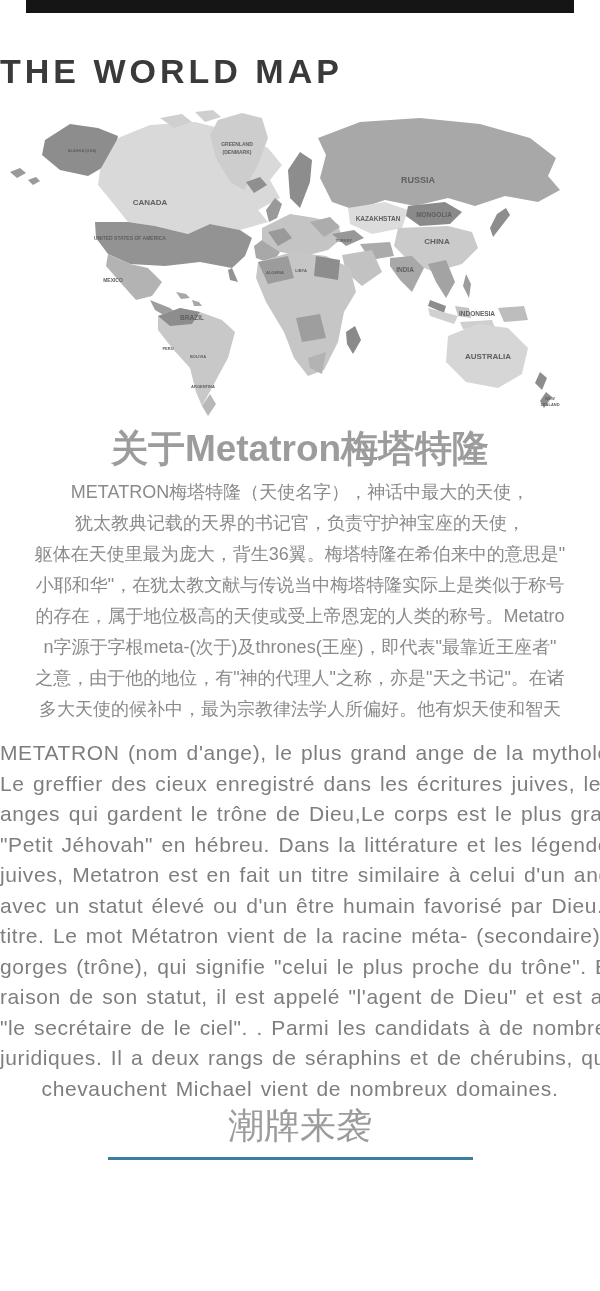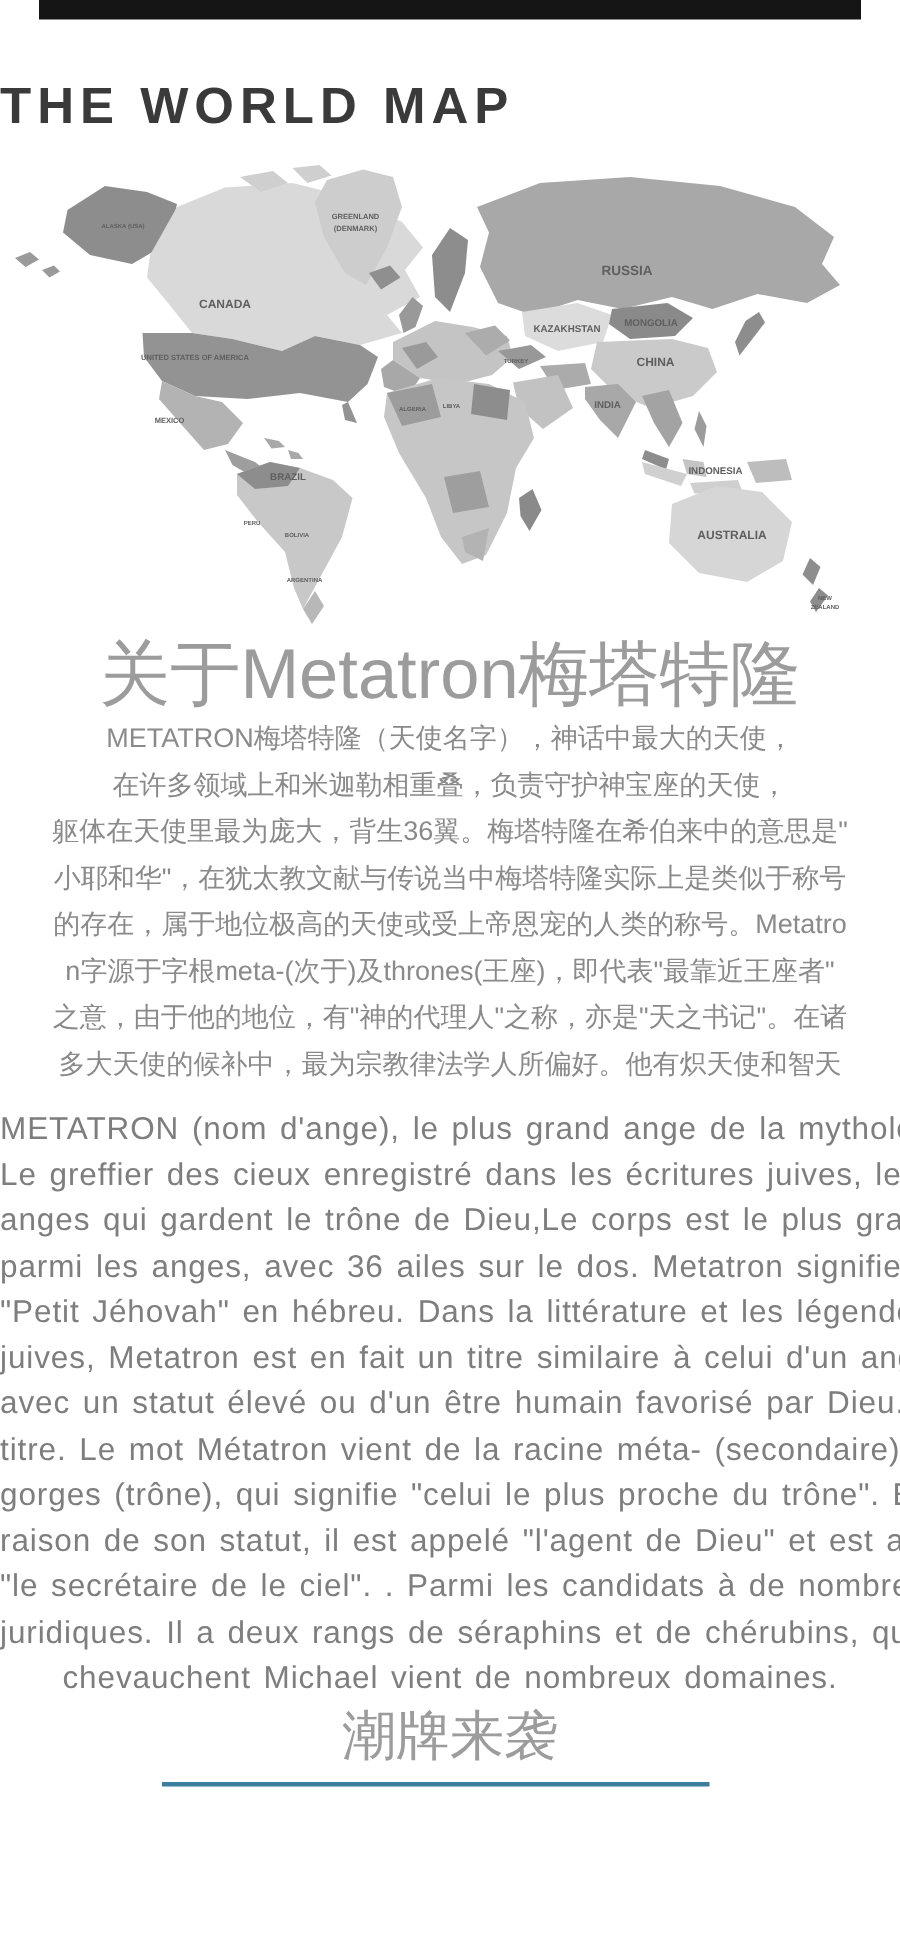--- a/index.html
+++ b/index.html
@@ -18,21 +18,21 @@
   .map-wrap{margin-top:18px;width:600px;height:308px;position:relative;}
   .map-wrap svg{display:block;}
   .map-label{fill:#5f5f5f;font-family:"Liberation Sans",sans-serif;font-weight:700;text-anchor:middle;}
   .lbl-xl{font-size:9px;}
   .lbl-lg{font-size:8px;}
   .lbl-md{font-size:6.5px;}
   .lbl-sm{font-size:5px;}
   .lbl-xs{font-size:4px;}
   .cn-heading{
     margin-top:8px;text-align:center;
-    font-size:47px;line-height:46px;font-weight:400;color:#9c9c9c;
+    font-size:37px;line-height:46px;font-weight:700;color:#9c9c9c;
   }
   .cn-paragraph{margin-top:5px;}
   .cn-paragraph .line{
     text-align:center;font-size:18px;line-height:31px;
     font-weight:300;color:#8a8a8a;white-space:nowrap;
   }
   .fr-paragraph{margin-top:13px;}
   .fr-paragraph .line{
     text-align:center;font-size:21px;line-height:30.5px;
     font-weight:300;color:#7e7e7e;letter-spacing:0.6px;word-spacing:2px;white-space:nowrap;
@@ -130,34 +130,33 @@
     <text class="map-label lbl-xs" x="82" y="42">ALASKA (USA)</text>
     <text class="map-label lbl-xs" x="550" y="290">NEW</text>
     <text class="map-label lbl-xs" x="550" y="296">ZEALAND</text>
   </svg>
 </div>
 
 <div class="cn-heading">关于Metatron梅塔特隆</div>
 
 <div class="cn-paragraph">
   <div class="line">METATRON梅塔特隆（天使名字），神话中最大的天使，</div>
-  <div class="line">在许多领域上和米迦勒相重叠，负责守护神宝座的天使，</div>
+  <div class="line">犹太教典记载的天界的书记官，负责守护神宝座的天使，</div>
   <div class="line">躯体在天使里最为庞大，背生36翼。梅塔特隆在希伯来中的意思是"</div>
   <div class="line">小耶和华"，在犹太教文献与传说当中梅塔特隆实际上是类似于称号</div>
   <div class="line">的存在，属于地位极高的天使或受上帝恩宠的人类的称号。Metatro</div>
   <div class="line">n字源于字根meta-(次于)及thrones(王座)，即代表"最靠近王座者"</div>
   <div class="line">之意，由于他的地位，有"神的代理人"之称，亦是"天之书记"。在诸</div>
   <div class="line">多大天使的候补中，最为宗教律法学人所偏好。他有炽天使和智天</div>
 </div>
 
 <div class="fr-paragraph">
   <div class="line">METATRON (nom d'ange), le plus grand ange de la mythologie,</div>
   <div class="line">Le greffier des cieux enregistré dans les écritures juives, les</div>
   <div class="line">anges qui gardent le trône de Dieu,Le corps est le plus grand</div>
-  <div class="line">parmi les anges, avec 36 ailes sur le dos. Metatron signifie</div>
   <div class="line">"Petit Jéhovah" en hébreu. Dans la littérature et les légendes</div>
   <div class="line">juives, Metatron est en fait un titre similaire à celui d'un ange</div>
   <div class="line">avec un statut élevé ou d'un être humain favorisé par Dieu.</div>
   <div class="line">titre. Le mot Métatron vient de la racine méta- (secondaire) et</div>
   <div class="line">gorges (trône), qui signifie "celui le plus proche du trône". En</div>
   <div class="line">raison de son statut, il est appelé "l'agent de Dieu" et est aussi</div>
   <div class="line">"le secrétaire de le ciel". . Parmi les candidats à de nombreux</div>
   <div class="line">juridiques. Il a deux rangs de séraphins et de chérubins, qui</div>
   <div class="line">chevauchent Michael vient de nombreux domaines.</div>
 </div>

